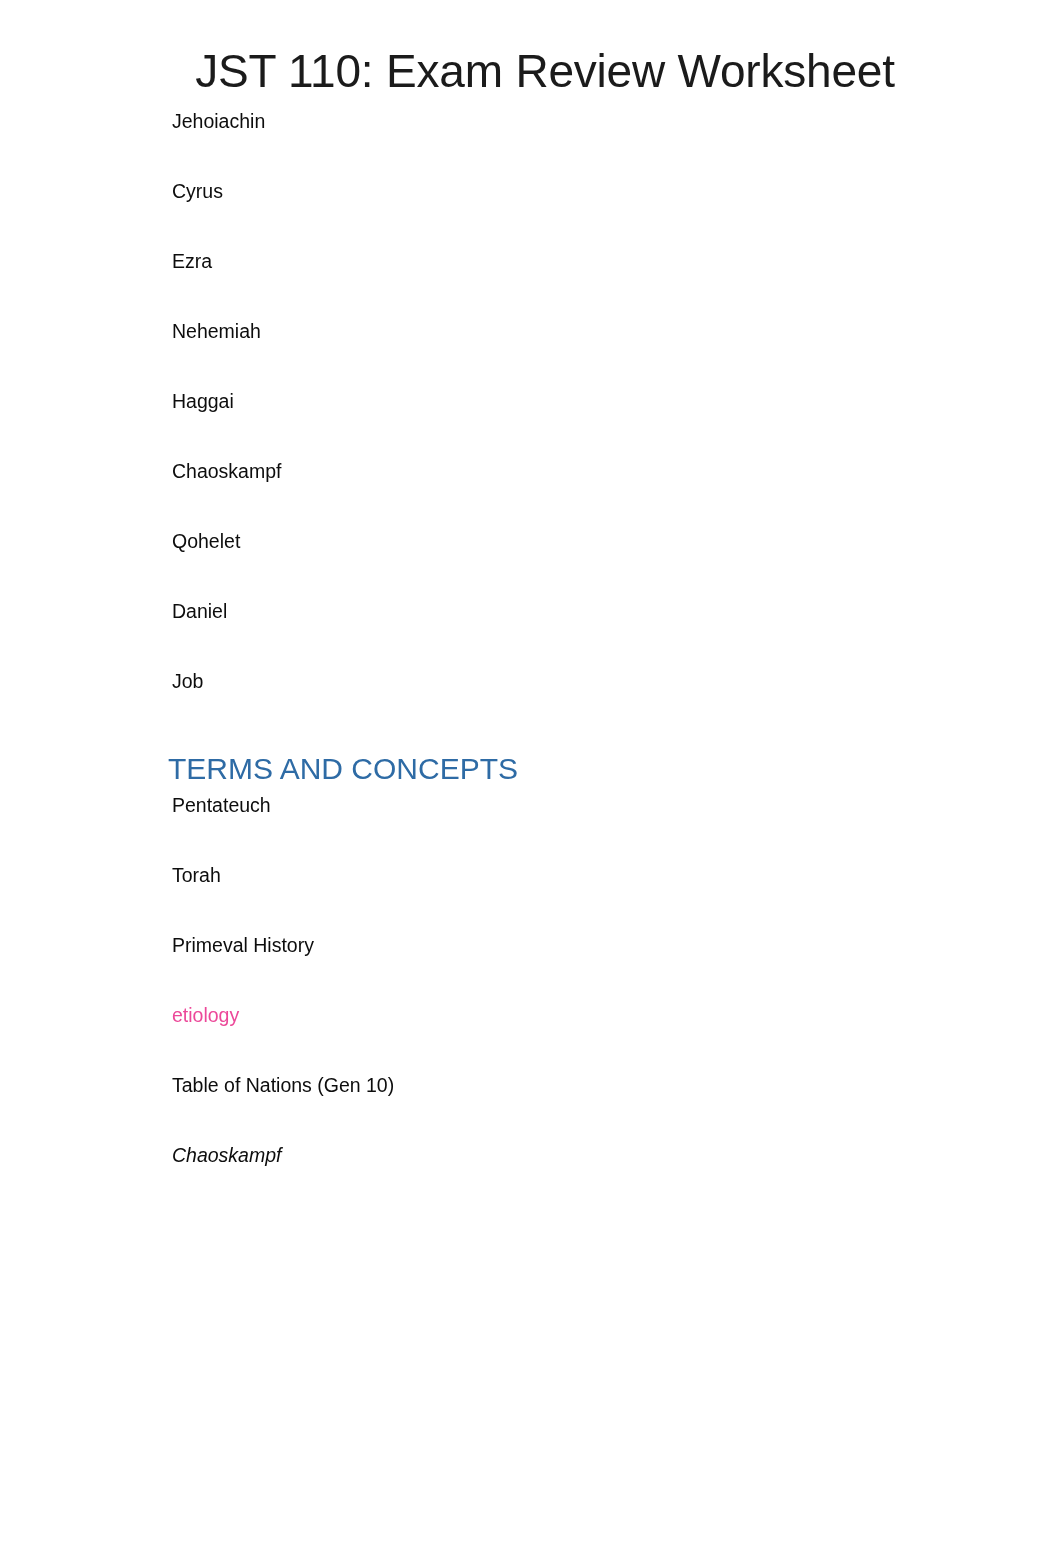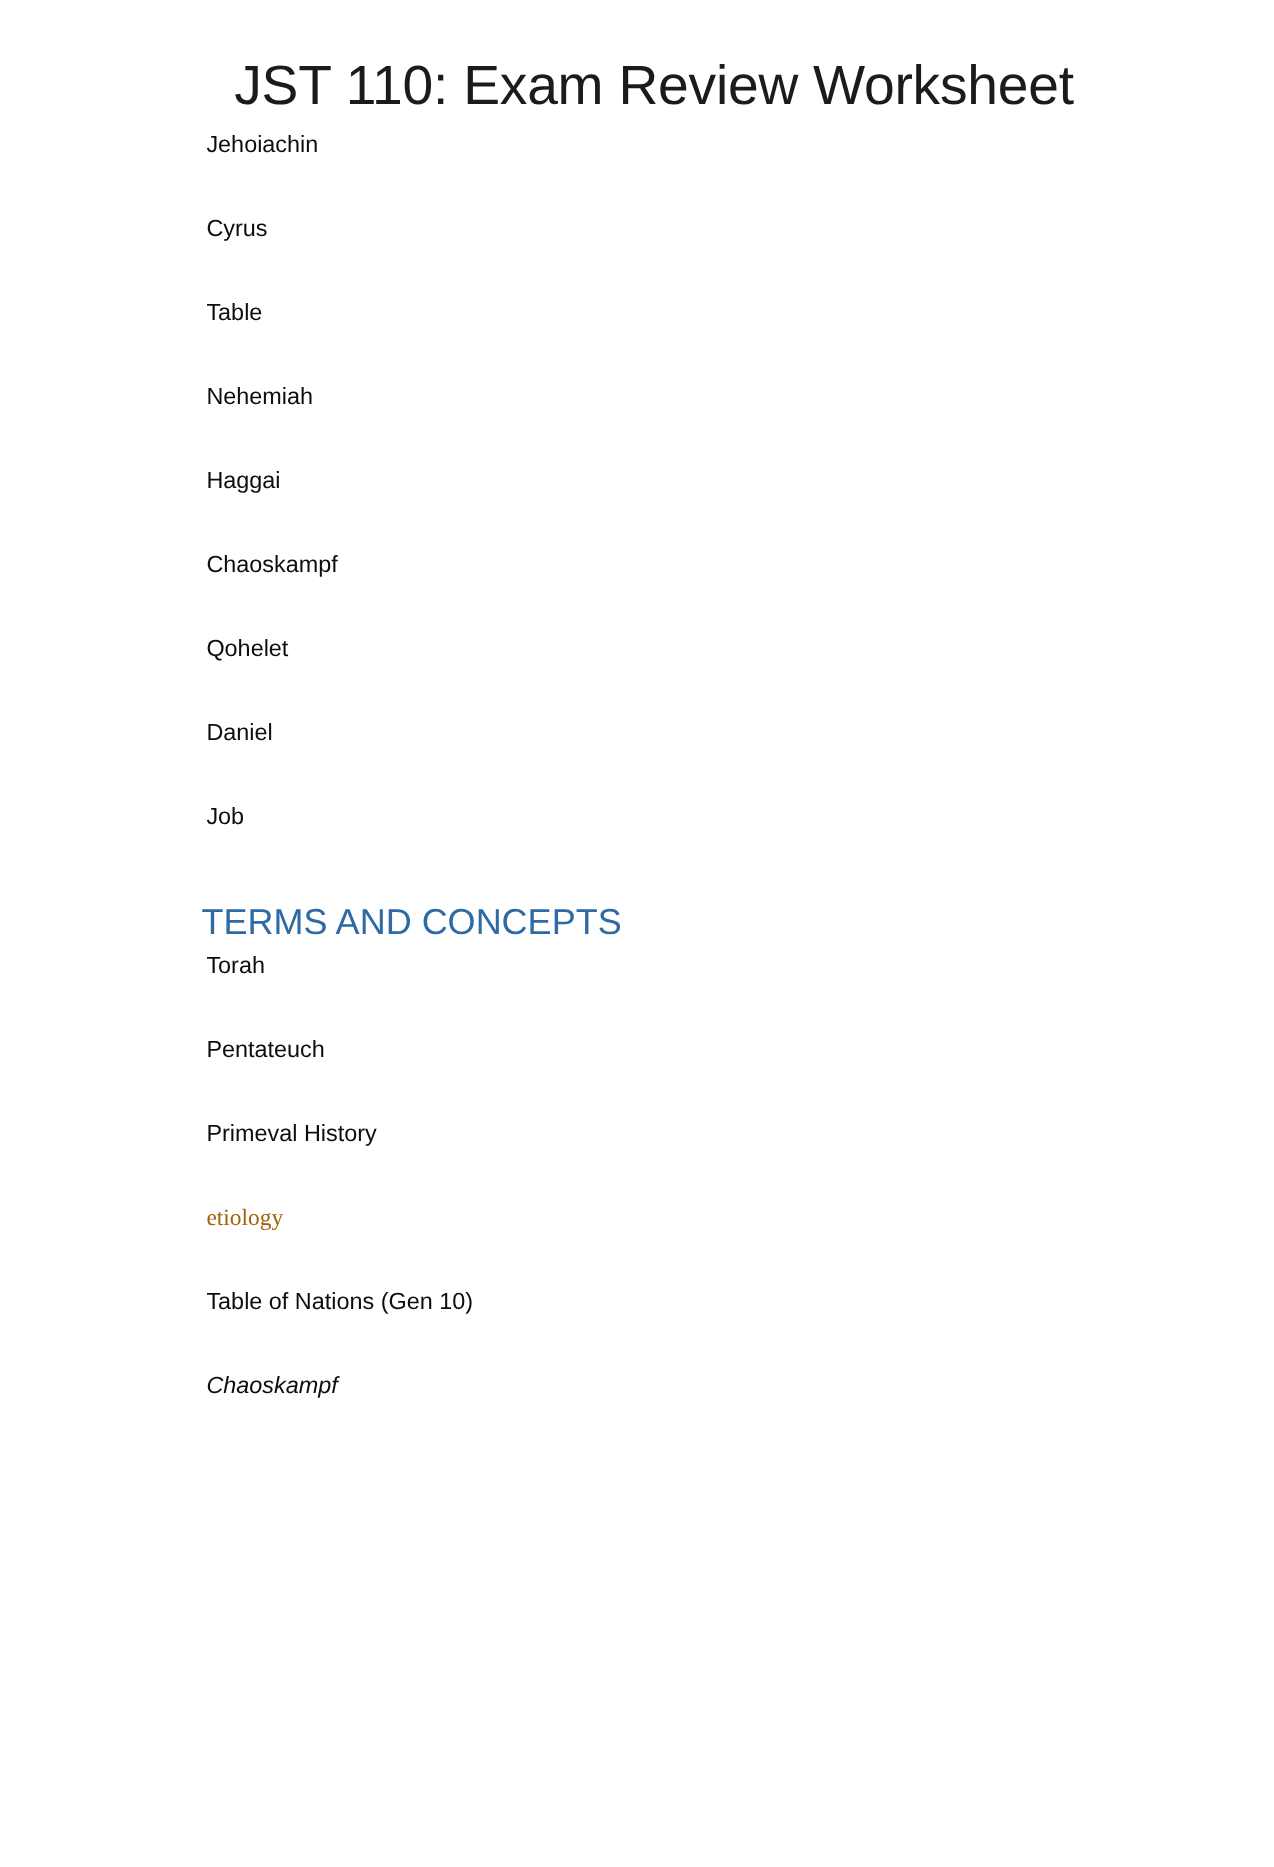--- a/index.html
+++ b/index.html
@@ -92,36 +92,36 @@
 <body>
 
 <div class="page" style="background: rgb(255, 255, 255);">
   <div class="text-column">
 
     <h1 class="doc-title" style="color: rgb(27, 27, 27);">JST 110: Exam Review Worksheet</h1>
 
     <ul class="term-list list-people">
         <li class="term-item" style="color: rgb(13, 13, 13);">Jehoiachin</li>
         <li class="term-item" style="color: rgb(13, 13, 13);">Cyrus</li>
-        <li class="term-item" style="color: rgb(13, 13, 13);">Table</li>
+        <li class="term-item" style="color: rgb(13, 13, 13);">Ezra</li>
         <li class="term-item" style="color: rgb(13, 13, 13);">Nehemiah</li>
         <li class="term-item" style="color: rgb(13, 13, 13);">Haggai</li>
         <li class="term-item" style="color: rgb(13, 13, 13);">Chaoskampf</li>
         <li class="term-item" style="color: rgb(13, 13, 13);">Qohelet</li>
         <li class="term-item" style="color: rgb(13, 13, 13);">Daniel</li>
         <li class="term-item" style="color: rgb(13, 13, 13);">Job</li>
       </ul>
 
     <div class="heading-block">
       <h2 class="section-heading" style="color: rgb(46, 107, 165);">TERMS AND CONCEPTS</h2>
     </div>
 
     <ul class="term-list list-terms">
+        <li class="term-item" style="color: rgb(13, 13, 13);">Pentateuch</li>
         <li class="term-item" style="color: rgb(13, 13, 13);">Torah</li>
-        <li class="term-item" style="color: rgb(13, 13, 13);">Pentateuch</li>
         <li class="term-item" style="color: rgb(13, 13, 13);">Primeval History</li>
-        <li class="term-item" style="color: #a16207; font-family: Liberation Serif, serif;">etiology</li>
+        <li class="term-item" style="color: #ec4899;">etiology</li>
         <li class="term-item" style="color: rgb(13, 13, 13);">Table of Nations (Gen 10)</li>
         <li class="term-item italic" style="color: rgb(13, 13, 13);">Chaoskampf</li>
       </ul>
 
   </div>
 </div>
 
 </body></html>

